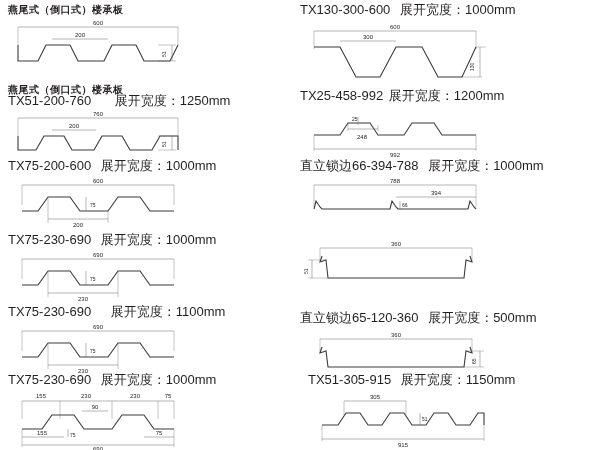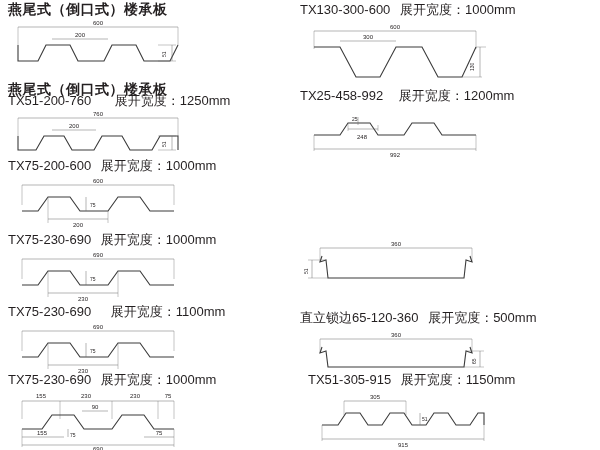--- a/index.html
+++ b/index.html
@@ -12,21 +12,21 @@
   }
   .sheet{position:relative;width:600px;height:450px;}
   .col{position:absolute;top:0;width:290px;height:450px;}
   .colL{left:8px;}
   .colR{left:300px;}
 
   .block{position:relative;width:100%;}
   .hdr{font-size:7.5px;line-height:11px;white-space:nowrap;}
   .fig{position:relative;width:290px;}
   svg{display:block;overflow:visible;}
-  .ttl{font-size:14px;font-weight:bold;letter-spacing:0.5px;}
+  .ttl{font-size:10px;font-weight:bold;letter-spacing:0.5px;}
   .sub{font-size:13px;}
   .lbl{font-size:6px;fill:#231f20;font-family:"Liberation Sans", sans-serif;}
   .lblS{font-size:5px;fill:#231f20;font-family:"Liberation Sans", sans-serif;}
   .prof{fill:none;stroke:#3b3b3b;stroke-width:1.1;}
   .dim{fill:none;stroke:#6b6b6b;stroke-width:0.5;}
   .ext{fill:none;stroke:#6b6b6b;stroke-width:0.4;}
 </style>
 </head>
 <body>
 
@@ -225,40 +225,61 @@
           <line class="dim" x1="180" y1="32" x2="180" y2="62"></line>
           <text class="lblS" x="174" y="56" transform="rotate(-90 174 56)">130</text>
         </svg>
       </div>
     </div>
 
     <div class="block" style="position:absolute;left:0;top:90px;">
       <div class="hdr">
         <div class="sub">
           <span>TX25-458-992</span>
-          <span style="margin-left:12px;">展开宽度：1200mm</span>
+          <span style="margin-left:2px;">展开宽度：1200mm</span>
         </div>
       </div>
       <div class="fig">
         <svg width="190" height="58" viewBox="0 0 190 58">
           <path class="prof" d="M14,34 L40,34 L48,22 L70,22 L78,34 L104,34 L112,22 L134,22 L142,34 L176,34"></path>
           <line class="dim" x1="48" y1="28" x2="78" y2="28"></line>
           <line class="ext" x1="48" y1="22" x2="48" y2="30"></line>
           <line class="ext" x1="78" y1="24" x2="78" y2="30"></line>
           <text class="lbl" x="62" y="38" text-anchor="middle">248</text>
           <line class="dim" x1="58" y1="16" x2="58" y2="24"></line>
           <text class="lblS" x="52" y="20">25</text>
           <line class="dim" x1="14" y1="48" x2="176" y2="48"></line>
           <line class="ext" x1="14" y1="34" x2="14" y2="50"></line>
           <line class="ext" x1="176" y1="34" x2="176" y2="50"></line>
           <text class="lbl" x="95" y="56" text-anchor="middle">992</text>
         </svg>
       </div>
     </div>
 
+    <div class="block" style="position:absolute;left:0;top:160px;">
+      <div class="hdr">
+        <div class="sub">
+          <span>直立锁边66-394-788</span>
+          <span style="margin-left:6px;">展开宽度：1000mm</span>
+        </div>
+      </div>
+      <div class="fig">
+        <svg width="190" height="60" viewBox="0 0 190 60">
+          <line class="dim" x1="14" y1="14" x2="176" y2="14"></line>
+          <line class="ext" x1="14" y1="14" x2="14" y2="36"></line>
+          <line class="ext" x1="176" y1="14" x2="176" y2="36"></line>
+          <text class="lbl" x="95" y="12" text-anchor="middle">788</text>
+          <line class="dim" x1="96" y1="26" x2="176" y2="26"></line>
+          <text class="lbl" x="136" y="24" text-anchor="middle">394</text>
+          <path class="prof" d="M14,38 L16,30 L20,36 L22,38 L90,38 L92,30 L96,36 L98,38 L168,38 L170,30 L174,36 L176,38"></path>
+          <line class="dim" x1="100" y1="30" x2="100" y2="38"></line>
+          <text class="lblS" x="102" y="36">66</text>
+        </svg>
+      </div>
+    </div>
 
     <div class="block" style="position:absolute;left:0;top:232px;">
       <div class="fig">
         <svg width="190" height="62" viewBox="0 0 190 62">
           <line class="dim" x1="20" y1="16" x2="172" y2="16"></line>
           <line class="ext" x1="20" y1="16" x2="20" y2="30"></line>
           <line class="ext" x1="172" y1="16" x2="172" y2="30"></line>
           <text class="lbl" x="96" y="14" text-anchor="middle">360</text>
           <path class="prof" d="M22,24 L20,30 L26,28 L28,46 L164,46 L166,28 L172,30 L170,24"></path>
           <line class="ext" x1="8" y1="28" x2="26" y2="28"></line>

